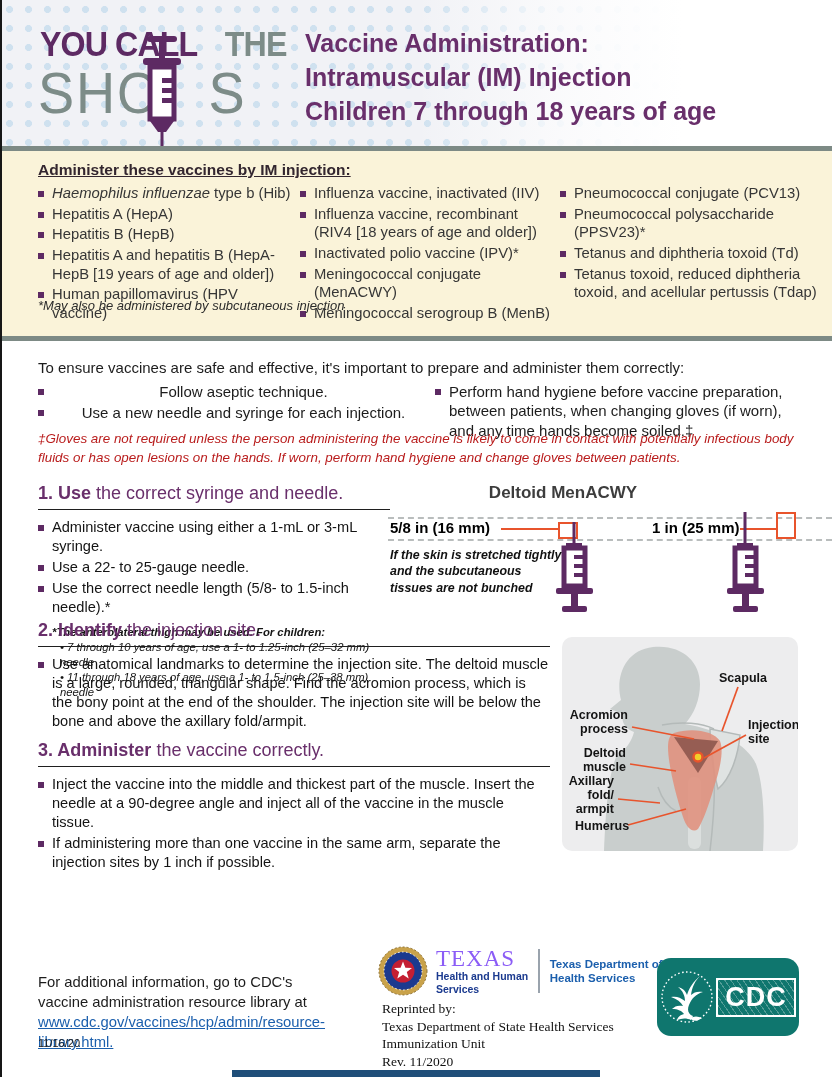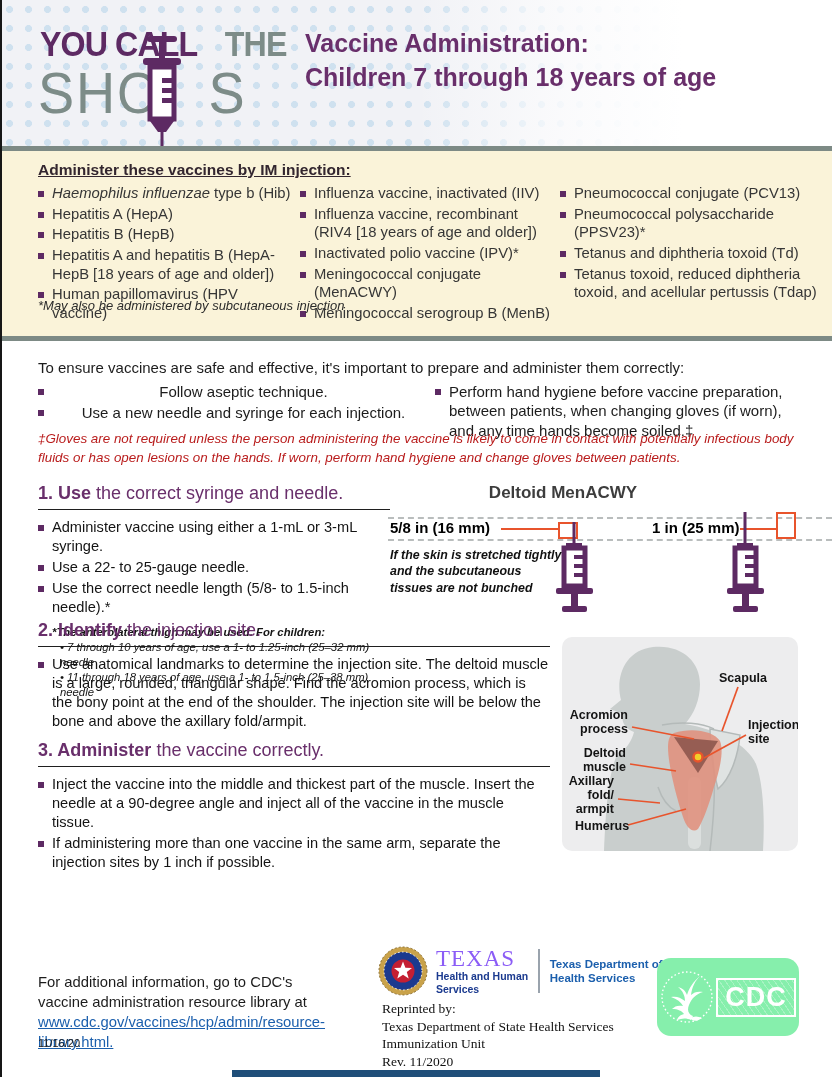--- a/index.html
+++ b/index.html
@@ -68,21 +68,21 @@
   .info{left:38px;top:973px;width:340px;font-size:14.8px;line-height:1.35;}
   .info a{color:#1b5fad;}
   .date{left:38px;top:1037px;font-size:11px;color:#222;}
   .texas{left:378px;top:946px;display:flex;align-items:center;}
   .tx-name{margin-left:8px;}
   .tx-texas{font-family:"Liberation Serif",serif;font-size:23px;font-weight:normal;color:#8b5cf6;letter-spacing:1px;line-height:1;}
   .tx-hhs{font-size:10.5px;font-weight:bold;color:#1b3a8f;line-height:1.15;}
   .tx-div{width:1.5px;height:44px;background:#9aa3ad;margin:0 10px;}
   .tx-dept{font-size:11.5px;font-weight:bold;color:#1b5fad;line-height:1.25;}
   .reprint{left:382px;top:1000px;font-family:"Liberation Serif",serif;font-size:13.5px;line-height:1.3;color:#111;}
-  .cdc{left:657px;top:958px;width:142px;height:78px;background:#86efac;border-radius:14px;
+  .cdc{left:657px;top:958px;width:142px;height:78px;background:#0f766e;border-radius:14px;
        display:flex;align-items:center;justify-content:center;gap:2px;}
   .cdc-box{border:2px solid #fff;color:#fff;font-weight:bold;font-size:27px;letter-spacing:1px;
            padding:4px 7px;line-height:1;
            background:repeating-linear-gradient(55deg, rgba(255,255,255,.28) 0 1px, rgba(255,255,255,0) 1px 5px);}
   .navy-bar{left:232px;top:1070px;width:368px;height:7px;background:#1f4e79;}
 
   svg text{font-family:"Liberation Sans",sans-serif;}
 </style>
 </head>
 <body>
@@ -92,20 +92,21 @@
 
   <div class="abs header">
     <div class="abs logo-l1">
       <span>YOU CALL</span><span class="the">THE</span>
     </div>
     <div class="abs logo-l2">
       <span>SHO</span><span class="s2">S</span>
     </div>
     <div class="abs title">
       <div>Vaccine Administration:</div>
+      <div>Intramuscular (IM) Injection</div>
       <div>Children 7 through 18 years of age</div>
     </div>
   </div>
 
   <svg class="abs logo-syringe" width="44" height="140" viewBox="0 0 44 140">
     <g fill="#5d2a63">
       <rect x="7" y="0" width="30" height="6" rx="3"></rect>
       <rect x="19" y="6" width="6" height="16"></rect>
       <rect x="3" y="22" width="38" height="7" rx="3"></rect>
       <rect x="10" y="31" width="24" height="52" fill="#ffffff" stroke="#5d2a63" stroke-width="5"></rect>
@@ -131,21 +132,21 @@
       <li class="li">
           <span class="bullet"></span>
           <span class="t">Hepatitis A (HepA)</span>
         </li>
       <li class="li">
           <span class="bullet"></span>
           <span class="t">Hepatitis B (HepB)</span>
         </li>
       <li class="li">
           <span class="bullet"></span>
-          <span class="t">Hepatitis A and hepatitis B (HepA-HepB [18 years of age and older])</span>
+          <span class="t">Hepatitis A and hepatitis B (HepA-HepB [19 years of age and older])</span>
         </li>
       <li class="li">
           <span class="bullet"></span>
           <span class="t">Human papillomavirus (HPV vaccine)</span>
         </li>
     </ul>
 
     <ul class="abs vb vb-c2">
       <li class="li">
           <span class="bullet"></span>

